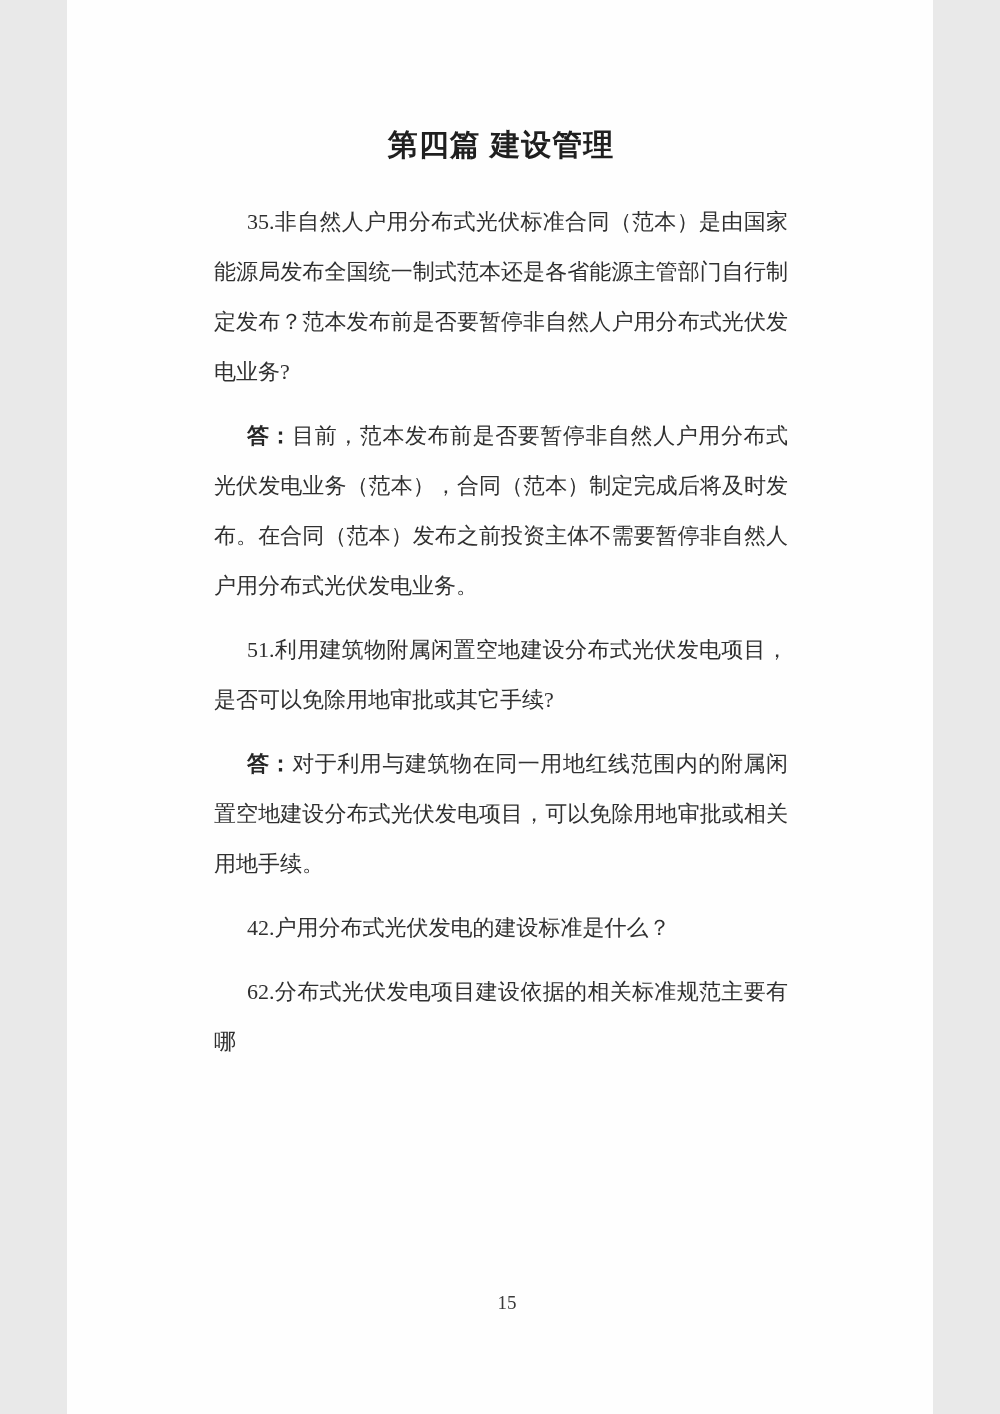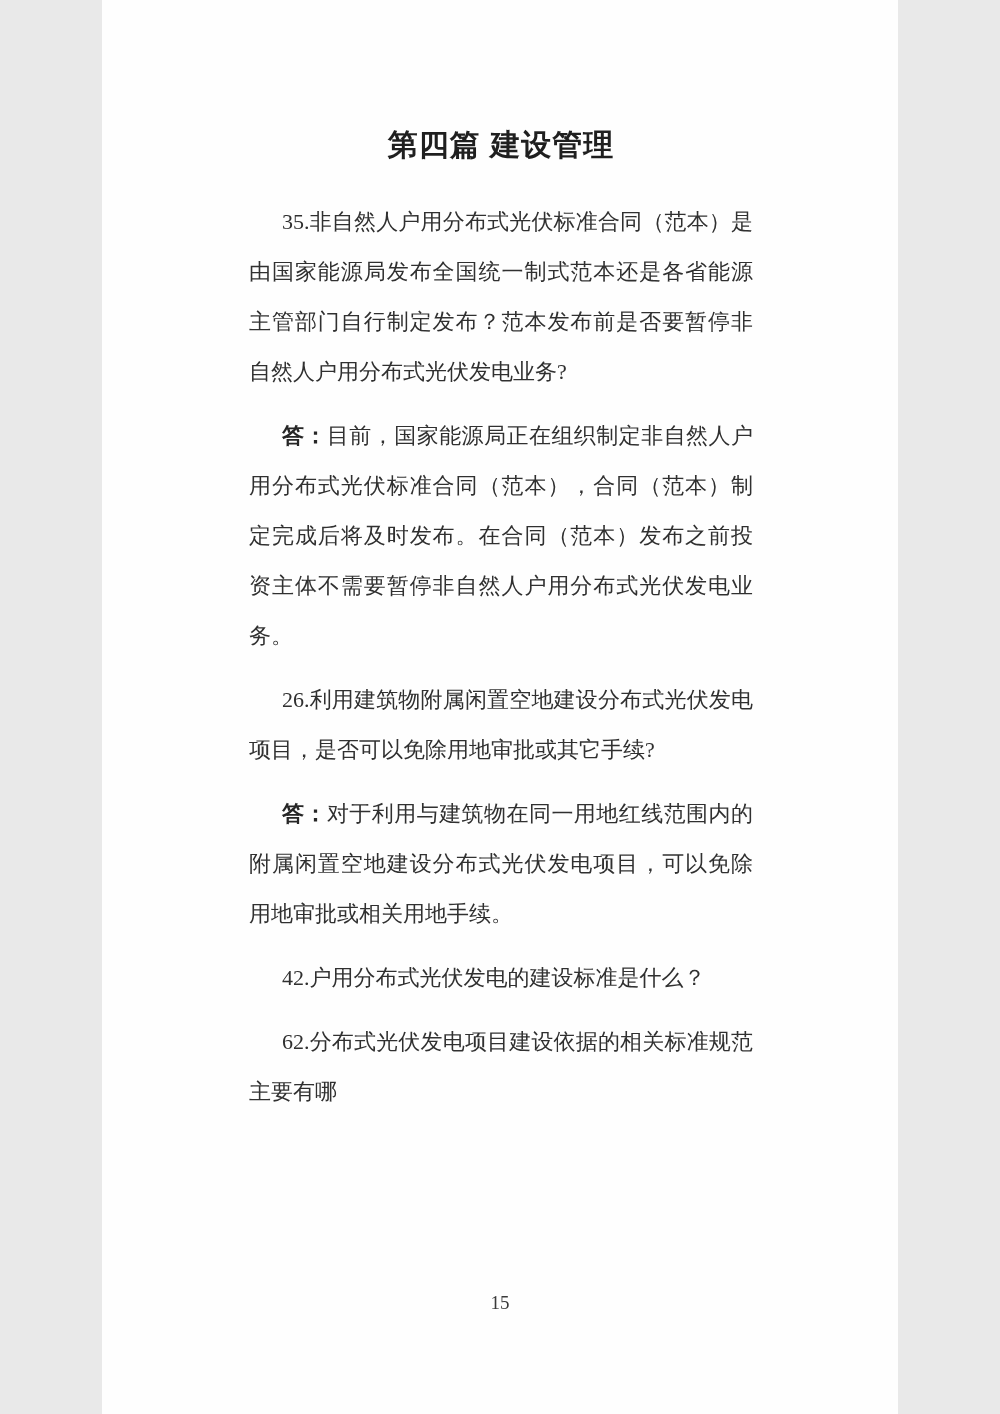--- a/index.html
+++ b/index.html
@@ -2,21 +2,21 @@
 <html><head>
 <meta charset="utf-8">
 <style>
   html, body {
     margin: 0;
     padding: 0;
     background: #e9e9e9;
   }
   .page {
     position: relative;
-    width: 796px;
+    width: 866px;
     height: 1414px;
     margin: 0 auto;
     background: #fefefe;
     overflow: hidden;
     font-family: "Liberation Serif", "DejaVu Serif", serif;
     color: #303030;
   }
   .content {
     padding: 0 145px 0 147px;
   }
@@ -38,41 +38,41 @@
     text-align-last: left;
     text-indent: 33px;
     word-break: break-all;
   }
   .ans-label {
     font-weight: bold;
     color: #262626;
   }
   .page-number {
     position: absolute;
-    left: 0;
+    left: 7px;
     top: 1292px;
     width: 100%;
     text-align: center;
     font-size: 19px;
     color: #3a3a3a;
   }
 </style>
 </head>
 <body>
 
 <div class="page">
   <div class="content">
 
     <h1 class="doc-title">第四篇 建设管理</h1>
 
     <p class="para question">35.非自然人户用分布式光伏标准合同（范本）是由国家能源局发布全国统一制式范本还是各省能源主管部门自行制定发布？范本发布前是否要暂停非自然人户用分布式光伏发电业务?</p>
 
-    <p class="para answer"><span class="ans-label">答：</span><span>目前，国家能源局正在组织制定非自然人户用分布式光伏标准合同（范本），合同（范本）制定完成后将及时发布。在合同（范本）发布之前投资主体不需要暂停非自然人户用分布式光伏发电业务。</span></p>
+    <p class="para answer"><span class="ans-label">答：</span><span>目前，范本发布前是否要暂停非自然人户用分布式光伏发电业务（范本），合同（范本）制定完成后将及时发布。在合同（范本）发布之前投资主体不需要暂停非自然人户用分布式光伏发电业务。</span></p>
 
-    <p class="para question">26.利用建筑物附属闲置空地建设分布式光伏发电项目，是否可以免除用地审批或其它手续?</p>
+    <p class="para question">51.利用建筑物附属闲置空地建设分布式光伏发电项目，是否可以免除用地审批或其它手续?</p>
 
     <p class="para answer"><span class="ans-label">答：</span><span>对于利用与建筑物在同一用地红线范围内的附属闲置空地建设分布式光伏发电项目，可以免除用地审批或相关用地手续。</span></p>
 
     <p class="para question">42.户用分布式光伏发电的建设标准是什么？</p>
 
 
     <p class="para question">62.分布式光伏发电项目建设依据的相关标准规范主要有哪</p>
 
   </div>
 

